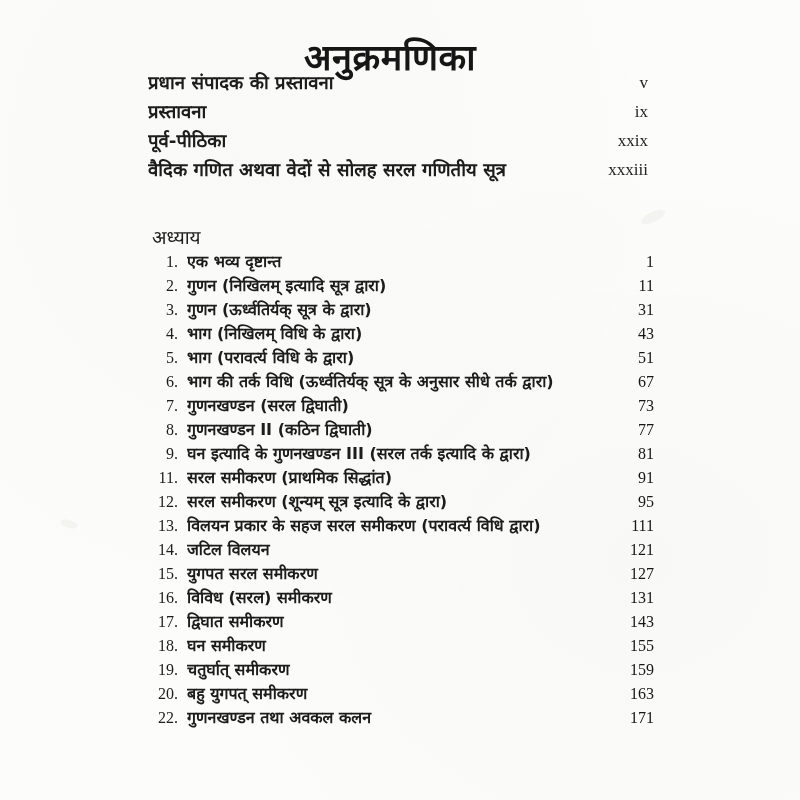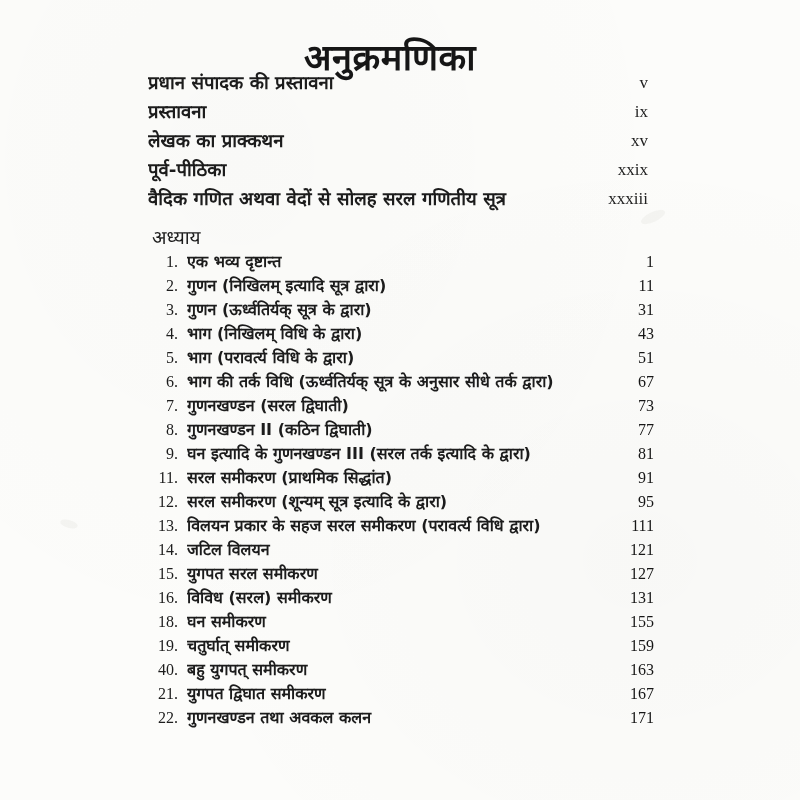--- a/index.html
+++ b/index.html
@@ -123,24 +123,20 @@
       <div class="front-row">
         <span class="entry-title">प्रधान संपादक की प्रस्तावना</span>
         <span class="entry-page">v</span>
       </div>
 
       <div class="front-row">
         <span class="entry-title">प्रस्तावना</span>
         <span class="entry-page">ix</span>
       </div>
 
-      <div class="front-row">
-        <span class="entry-title">लेखक का प्राक्कथन</span>
-        <span class="entry-page">xv</span>
-      </div>
 
       <div class="front-row">
         <span class="entry-title">पूर्व-पीठिका</span>
         <span class="entry-page">xxix</span>
       </div>
 
       <div class="front-row">
         <span class="entry-title">वैदिक गणित अथवा वेदों से सोलह सरल गणितीय सूत्र</span>
         <span class="entry-page">xxxiii</span>
       </div>
@@ -234,44 +230,44 @@
         <span class="chapter-title">युगपत सरल समीकरण</span>
         <span class="chapter-page">127</span>
       </div>
 
       <div class="chapter-row">
         <span class="chapter-num">16.</span>
         <span class="chapter-title">विविध (सरल) समीकरण</span>
         <span class="chapter-page">131</span>
       </div>
 
+      <div class="chapter-row">
+        <span class="chapter-num">17.</span>
+        <span class="chapter-title">द्विघात समीकरण</span>
+        <span class="chapter-page">143</span>
+      </div>
 
       <div class="chapter-row">
         <span class="chapter-num">18.</span>
         <span class="chapter-title">घन समीकरण</span>
         <span class="chapter-page">155</span>
       </div>
 
       <div class="chapter-row">
         <span class="chapter-num">19.</span>
         <span class="chapter-title">चतुर्घात् समीकरण</span>
         <span class="chapter-page">159</span>
       </div>
 
       <div class="chapter-row">
-        <span class="chapter-num">40.</span>
+        <span class="chapter-num">20.</span>
         <span class="chapter-title">बहु युगपत् समीकरण</span>
         <span class="chapter-page">163</span>
       </div>
 
-      <div class="chapter-row">
-        <span class="chapter-num">21.</span>
-        <span class="chapter-title">युगपत द्विघात समीकरण</span>
-        <span class="chapter-page">167</span>
-      </div>
 
       <div class="chapter-row">
         <span class="chapter-num">22.</span>
         <span class="chapter-title">गुणनखण्डन तथा अवकल कलन</span>
         <span class="chapter-page">171</span>
       </div>
     </div>
 
   <div class="smudge smudge-1"></div>
   <div class="smudge smudge-2"></div>

